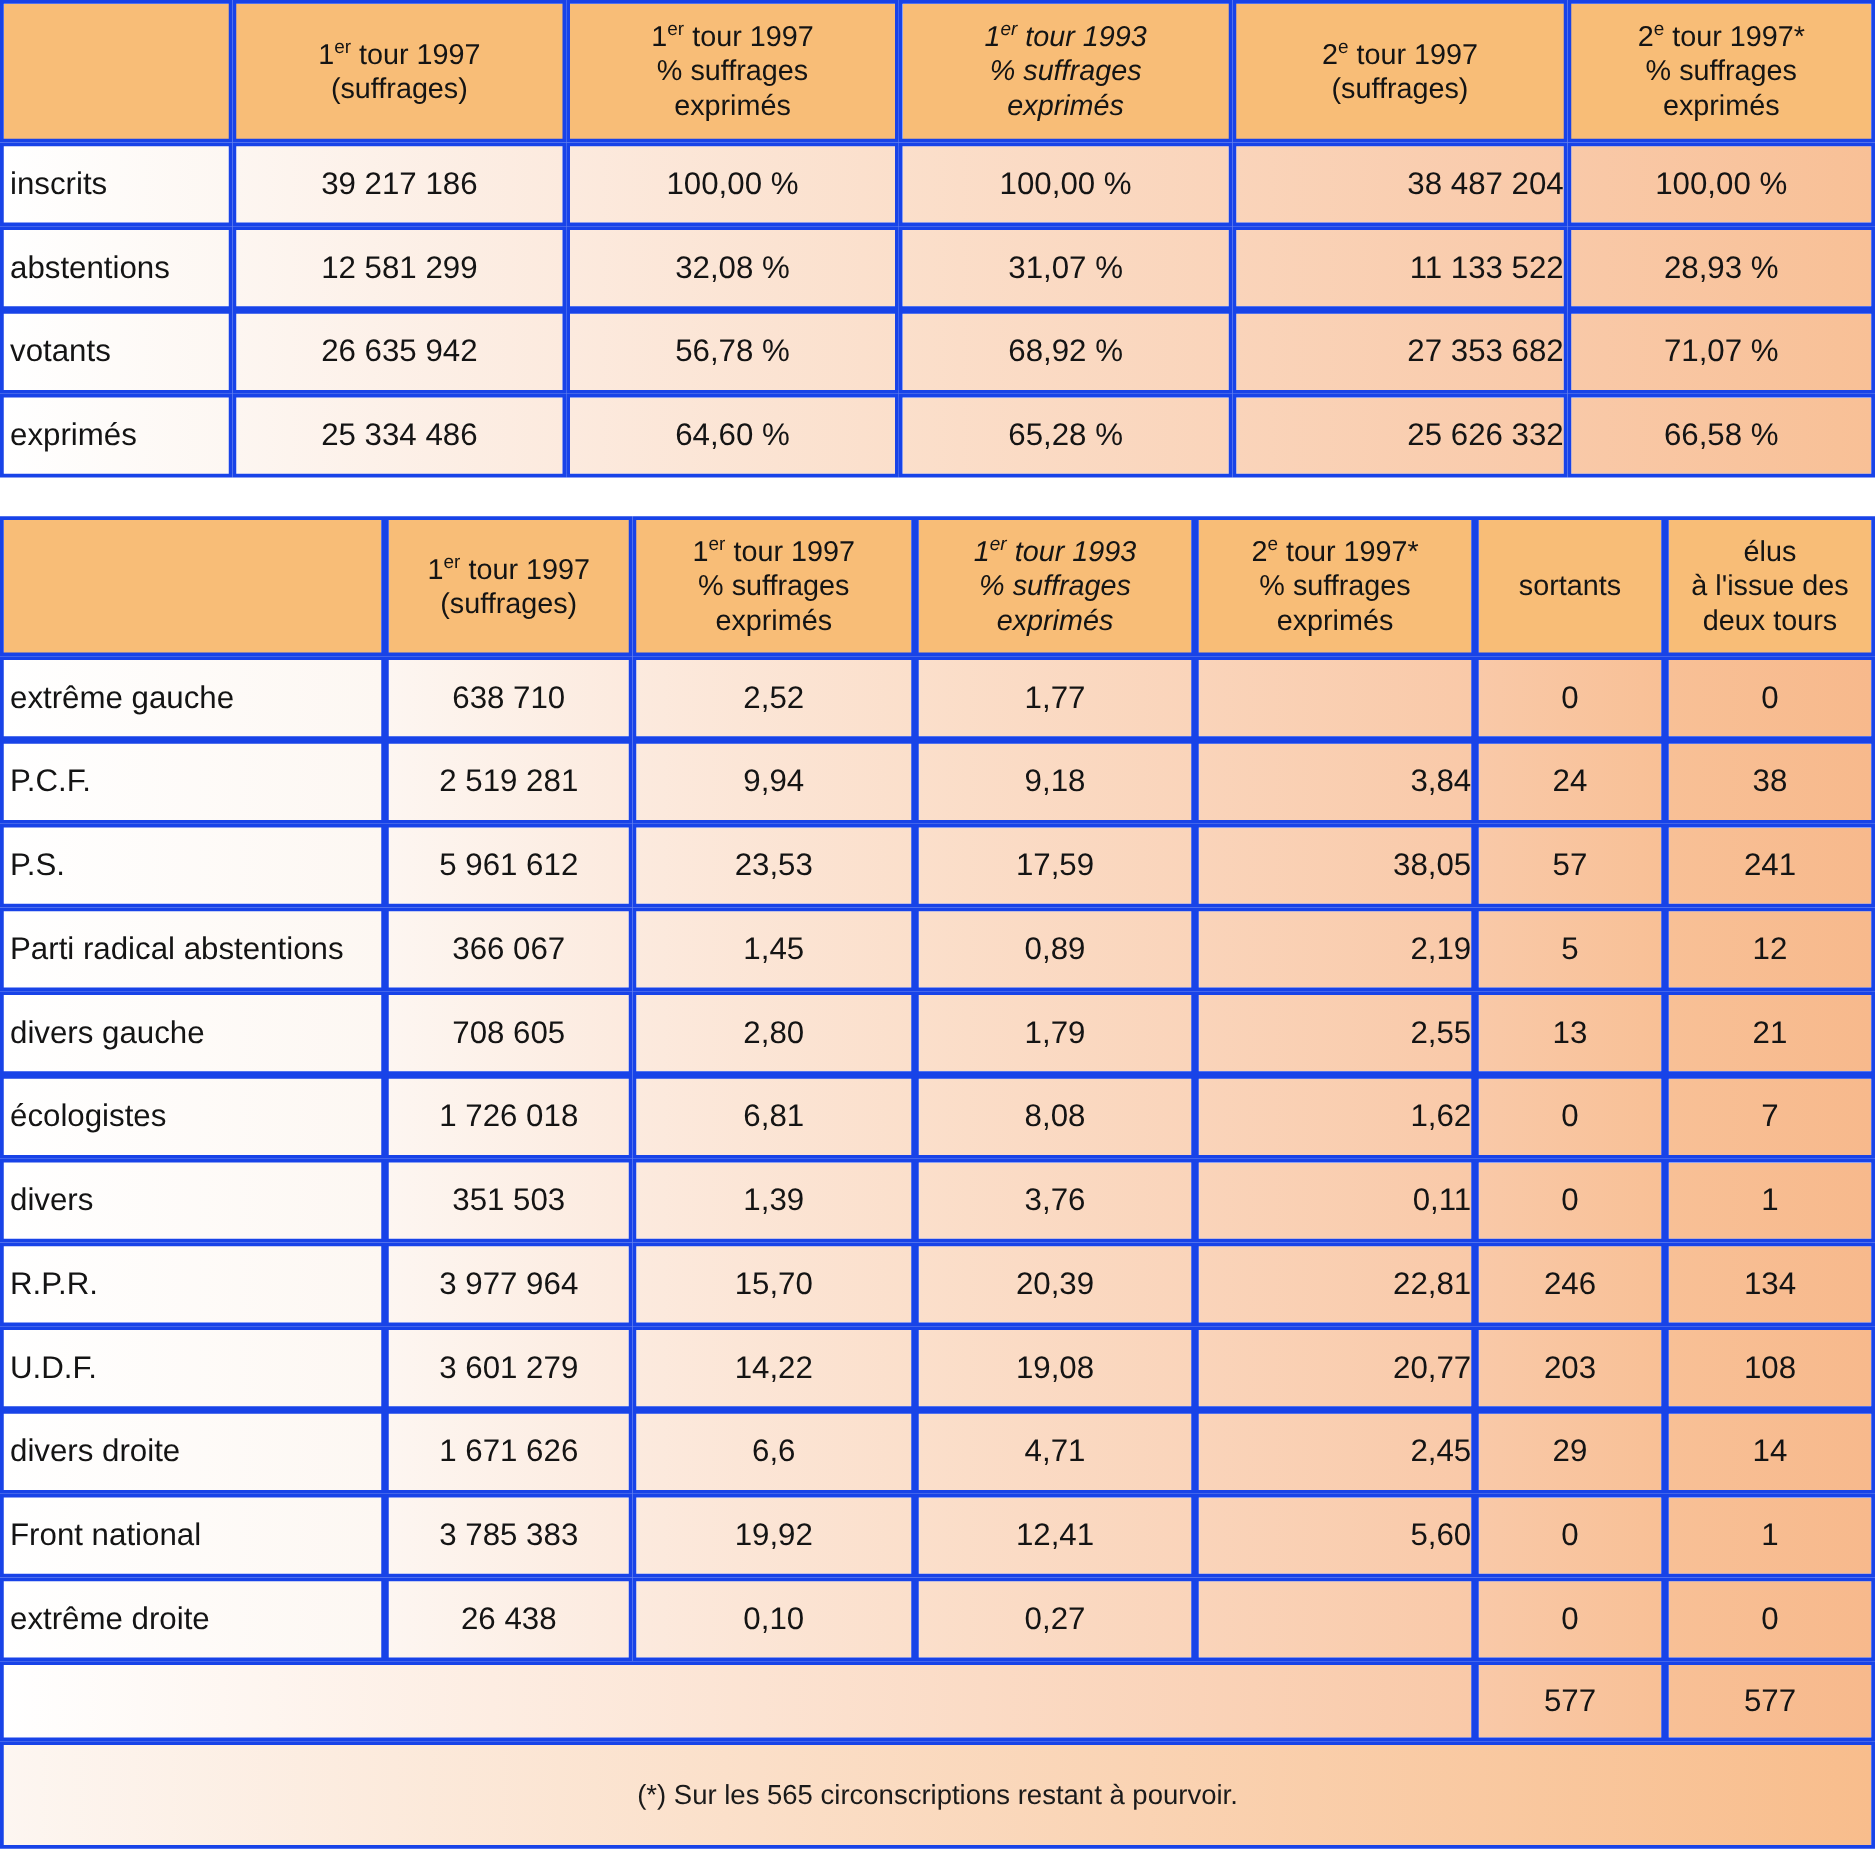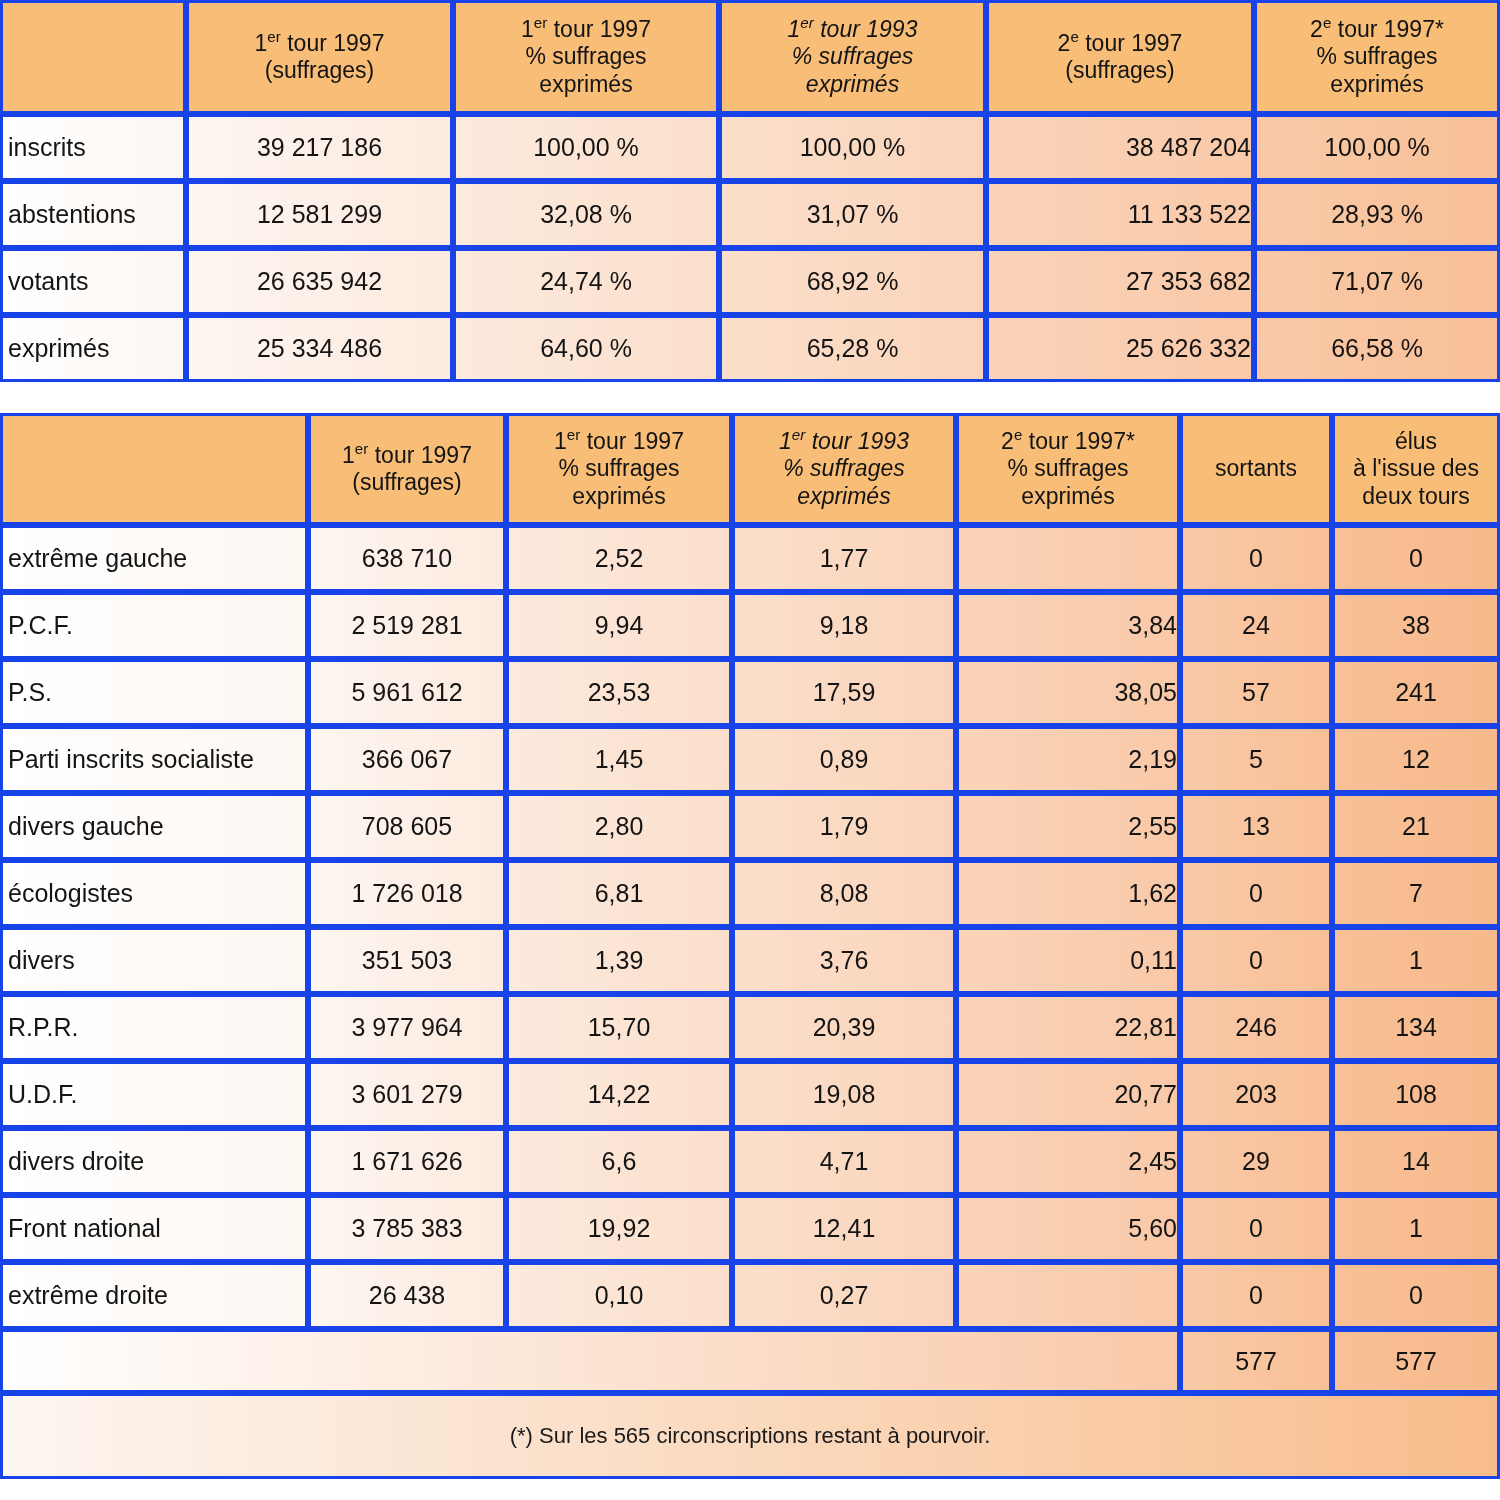--- a/index.html
+++ b/index.html
@@ -179,21 +179,21 @@
         <td class="cell lbl g0">abstentions</td>
         <td class="cell g1">12 581 299</td>
         <td class="cell g2">32,08 %</td>
         <td class="cell g3">31,07 %</td>
         <td class="cell g4">11 133 522</td>
         <td class="cell g5">28,93 %</td>
       </tr>
       <tr>
         <td class="cell lbl g0">votants</td>
         <td class="cell g1">26 635 942</td>
-        <td class="cell g2">24,74 %</td>
+        <td class="cell g2">56,78 %</td>
         <td class="cell g3">68,92 %</td>
         <td class="cell g4">27 353 682</td>
         <td class="cell g5">71,07 %</td>
       </tr>
       <tr>
         <td class="cell lbl g0">exprimés</td>
         <td class="cell g1">25 334 486</td>
         <td class="cell g2">64,60 %</td>
         <td class="cell g3">65,28 %</td>
         <td class="cell g4">25 626 332</td>
@@ -274,21 +274,21 @@
         <td class="cell lbl g0">P.S.</td>
         <td class="cell g1">5 961 612</td>
         <td class="cell g2">23,53</td>
         <td class="cell g3">17,59</td>
         <td class="cell g4">38,05</td>
         <td class="cell g5">57</td>
         <td class="cell g6">241</td>
       </tr>
 
       <tr>
-        <td class="cell lbl g0">Parti inscrits  socialiste</td>
+        <td class="cell lbl g0">Parti radical  abstentions</td>
         <td class="cell g1">366 067</td>
         <td class="cell g2">1,45</td>
         <td class="cell g3">0,89</td>
         <td class="cell g4">2,19</td>
         <td class="cell g5">5</td>
         <td class="cell g6">12</td>
       </tr>
 
       <tr>
         <td class="cell lbl g0">divers gauche</td>

